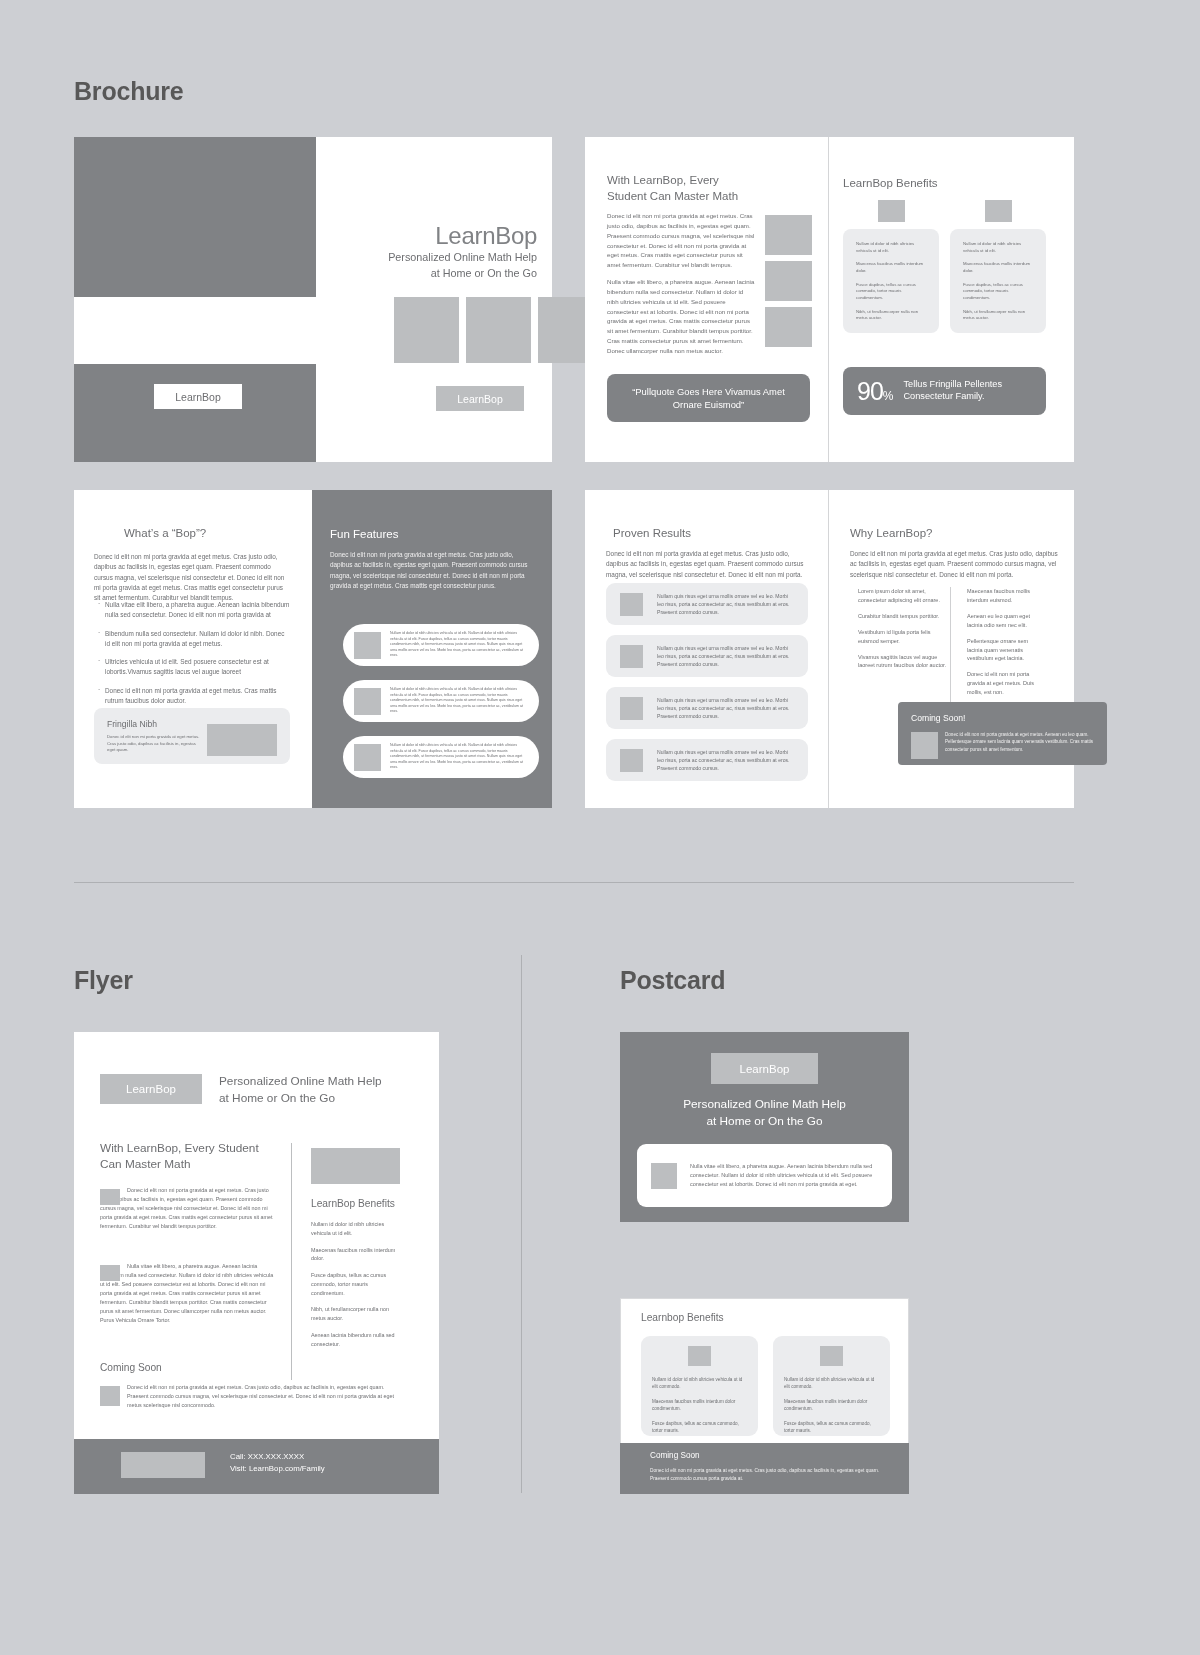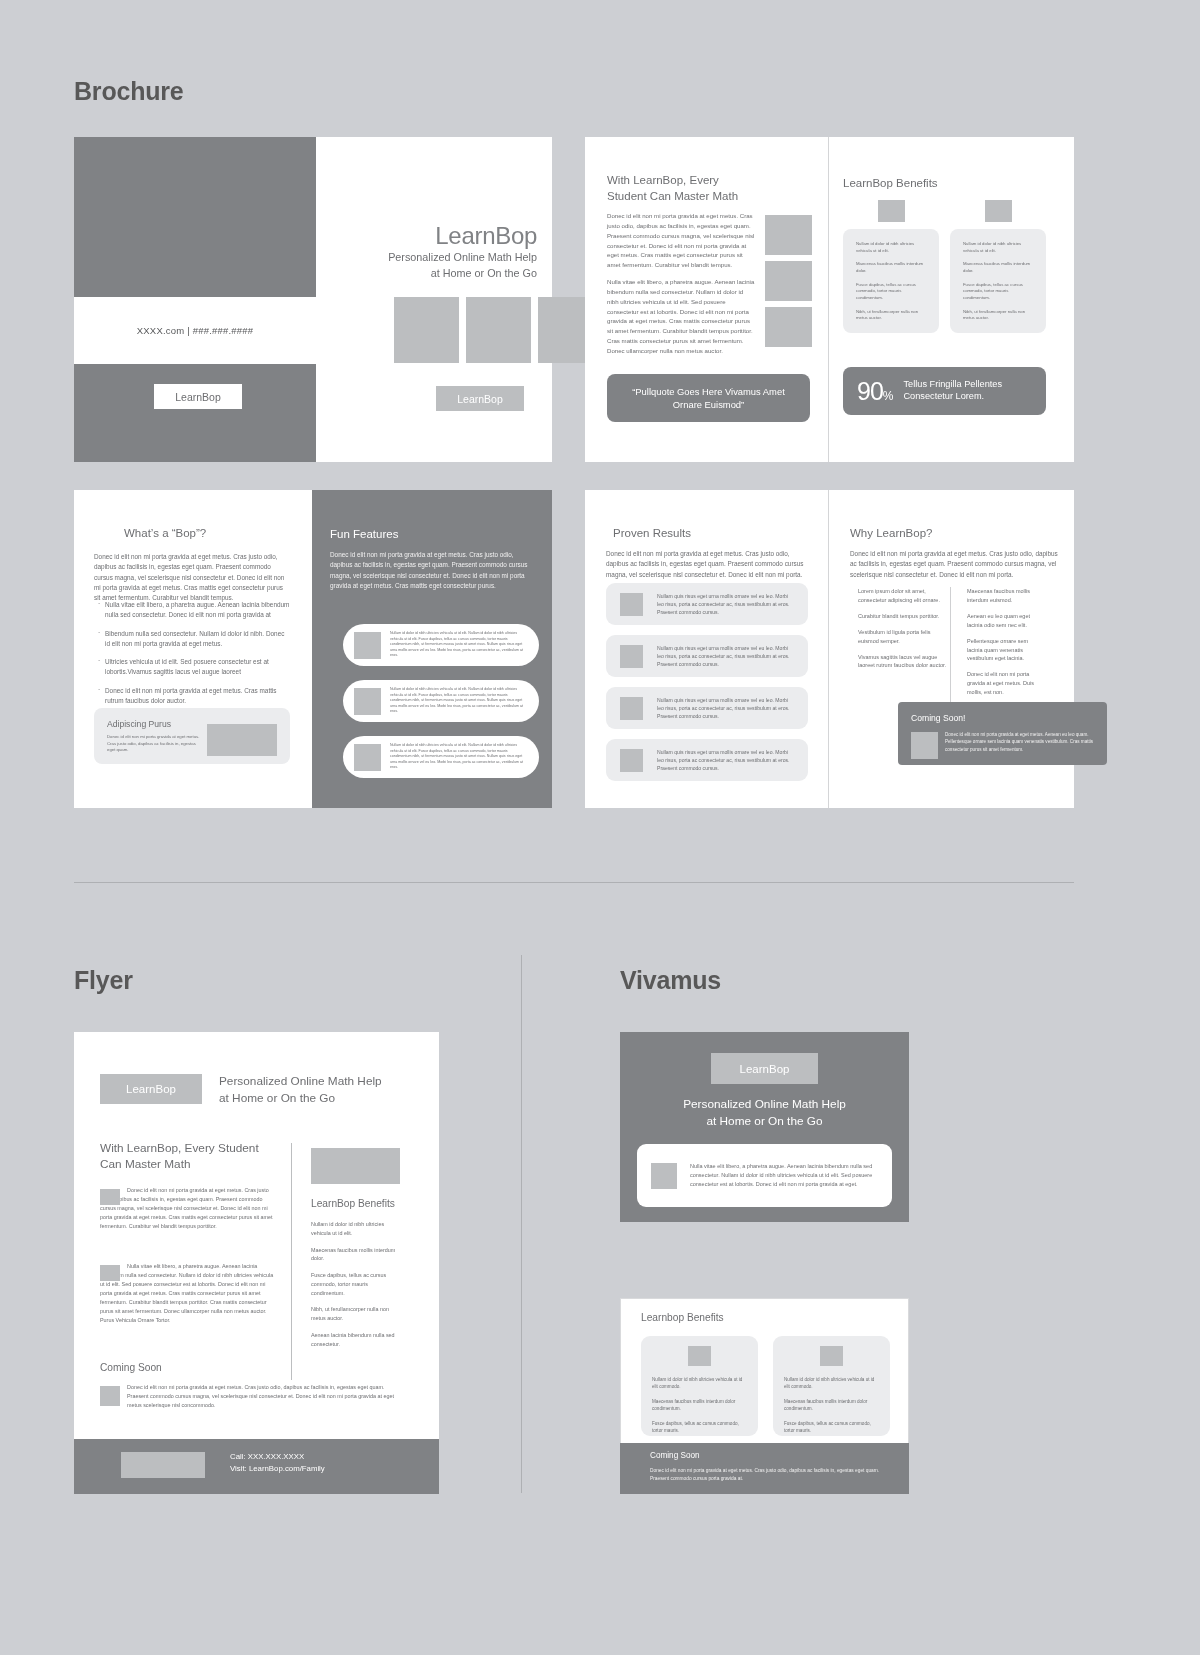--- a/index.html
+++ b/index.html
@@ -205,21 +205,20 @@
   #pc-footer-txt { position:absolute; left:650px; top:1467px; width:236px; font-size:4.8px; line-height:1.65; color:#f0f0f0; }
 </style>
 </head>
 <body>
 
 <div class="section-title" id="brochure-title">Brochure</div>
 
 <div class="spread" id="spread1">
   <div id="s1-left">
     <div id="s1-dark-top"></div>
-    <div id="s1-contact">XXXX.com | ###.###.####</div>
     <div id="s1-dark-bot"></div>
     <div id="s1-logo-white">LearnBop</div>
   </div>
   <div id="s1-right">
     <div id="s1-brand">LearnBop</div>
     <div id="s1-tag">
       <div>Personalized Online Math Help</div>
       <div>at Home or On the Go</div>
     </div>
     <div class="s1-thumb" id="s1-t1"></div>
@@ -250,37 +249,37 @@
       <p class="body-t">Nibh, ut ferullamcorper nulla non metus auctor.</p>
     </div>
     <div class="lightcard s2-bcard" id="s2-bc2">
       <p class="body-t">Nullam id dolor id nibh ultricies vehicula ut id elit.</p>
       <p class="body-t">Maecenas faucibus mollis interdum dolor.</p>
       <p class="body-t">Fusce dapibus, tellus ac cursus commodo, tortor mauris condimentum.</p>
       <p class="body-t">Nibh, ut ferullamcorper nulla non metus auctor.</p>
     </div>
     <div class="darkcard" id="s2-stat">
       <div class="num"><span>90</span><small>%</small></div>
-      <div class="txt">Tellus Fringilla Pellentes Consectetur Lorem.</div>
+      <div class="txt">Tellus Fringilla Pellentes Consectetur Family.</div>
     </div>
   </div>
 </div>
 
 <div class="spread" id="spread3">
   <div id="s3-l">
     <div class="h-sec" id="s3-head">What’s a “Bop”?</div>
     <p class="body-s" id="s3-p1">Donec id elit non mi porta gravida at eget metus. Cras justo odio, dapibus ac facilisis in, egestas eget quam. Praesent commodo cursus magna, vel scelerisque nisl consectetur et. Donec id elit non mi porta gravida at eget metus. Cras mattis eget consectetur purus sit amet fermentum. Curabitur vel blandit tempus.</p>
     <ul class="body-s" id="s3-bullets">
       <li>Nulla vitae elit libero, a pharetra augue. Aenean lacinia bibendum nulla sed consectetur. Donec id elit non mi porta gravida at</li>
       <li>Bibendum nulla sed consectetur. Nullam id dolor id nibh. Donec id elit non mi porta gravida at eget metus.</li>
       <li>Ultricies vehicula ut id elit. Sed posuere consectetur est at lobortis.Vivamus sagittis lacus vel augue laoreet</li>
       <li>Donec id elit non mi porta gravida at eget metus. Cras mattis rutrum faucibus dolor auctor.</li>
     </ul>
     <div class="lightcard" id="s3-callout">
-      <div class="ttl">Adipiscing Purus</div>
+      <div class="ttl">Fringilla Nibh</div>
       <div class="txt body-t">Donec id elit non mi porta gravida at eget metus. Cras justo odio, dapibus ac facilisis in, egestas eget quam.</div>
       <div class="img"></div>
     </div>
   </div>
   <div id="s3-r">
     <div id="s3-rhead">Fun Features</div>
     <p id="s3-rp">Donec id elit non mi porta gravida at eget metus. Cras justo odio, dapibus ac facilisis in, egestas eget quam. Praesent commodo cursus magna, vel scelerisque nisl consectetur et. Donec id elit non mi porta gravida at eget metus. Cras mattis eget consectetur purus.</p>
     <div class="s3-feat" id="s3-f1">
       <div class="ic"></div>
       <div class="tx">Nullam id dolor id nibh ultricies vehicula ut id elit. Nullam id dolor id nibh ultricies vehicula ut id elit. Fusce dapibus, tellus ac cursus commodo, tortor mauris condimentum nibh, ut fermentum massa justo sit amet risus. Nullam quis risus eget urna mollis ornare vel eu leo. Morbi leo risus, porta ac consectetur ac, vestibulum at eros.</div>
@@ -376,21 +375,21 @@
   <div class="ic"></div>
   <div class="tx">Donec id elit non mi porta gravida at eget metus. Cras justo odio, dapibus ac facilisis in, egestas eget quam. Praesent commodo cursus magna, vel scelerisque nisl consectetur et. Donec id elit non mi porta gravida at eget metus  scelerisque nisl concommodo.</div>
 </div>
 <div id="fl-footer"></div>
 <div id="fl-footer-logo"></div>
 <div id="fl-footer-txt">
   <div>Call: XXX.XXX.XXXX</div>
   <div>Visit: LearnBop.com/Family</div>
 </div>
 
-<div class="section-title" id="postcard-title">Vivamus</div>
+<div class="section-title" id="postcard-title">Postcard</div>
 <div id="pc-front"></div>
 <div id="pc-logo">LearnBop</div>
 <div id="pc-tag">
   <div>Personalized Online Math Help</div>
   <div>at Home or On the Go</div>
 </div>
 <div id="pc-card">
   <div class="ic"></div>
   <div class="tx">Nulla vitae elit libero, a pharetra augue. Aenean lacinia bibendum nulla sed consectetur. Nullam id dolor id nibh ultricies vehicula ut id elit. Sed posuere consectetur est at lobortis. Donec id elit non mi porta gravida at eget.</div>
 </div>

